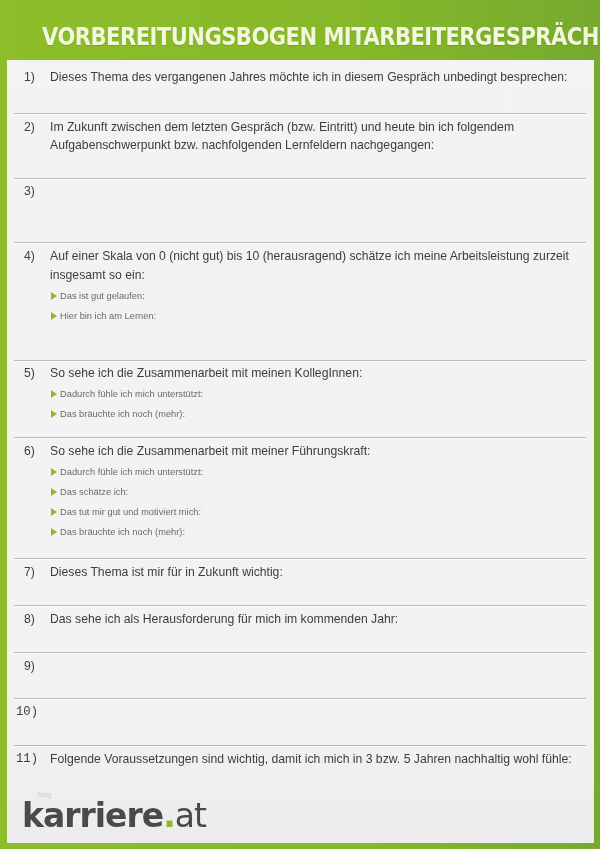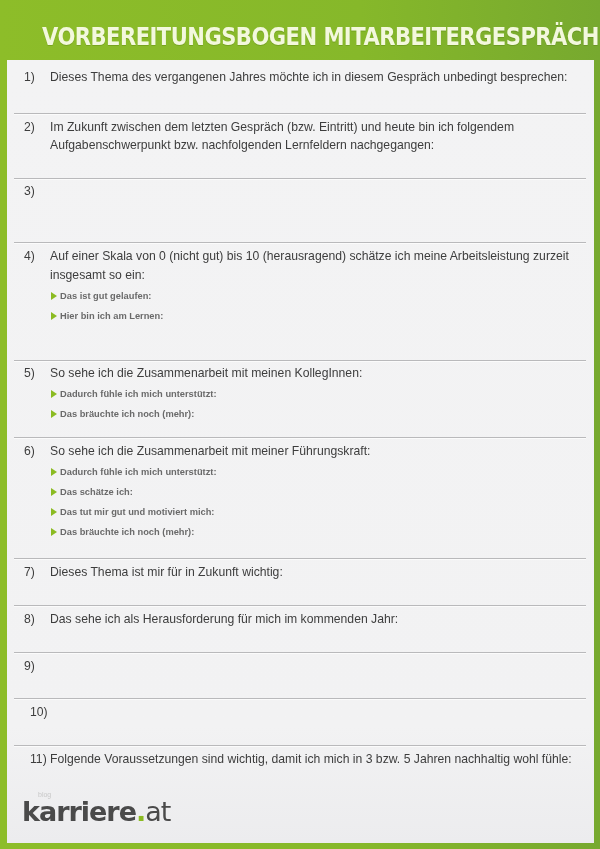--- a/index.html
+++ b/index.html
@@ -31,34 +31,34 @@
       position: absolute; left: 7px; width: 572px; height: 1px;
       background: #b9b9bb; box-shadow: 0 1px 0 #fbfbfb;
     }
     .q {
       position: relative; padding-left: 36px; padding-right: 8px;
       font-size: 12.2px; line-height: 17.5px; color: #3d3d3d;
     }
     .q .num {
       position: absolute; left: 10px; top: 0; width: 26px;
     }
-    .q.wide .num { left: 16px; }
+    .q.wide .num { left: 2px; font-family: Liberation Mono, monospace; }
     .sub {
       position: relative; margin-left: 37px; margin-top: 3px;
-      font-size: 9.3px; line-height: 17.6px; color: #6a6a6a; height: 20px; font-weight: bold;
+      font-size: 9.3px; line-height: 17.6px; color: #6a6a6a; height: 20px;
     }
     .sub .arrow {
       display: inline-block; width: 0; height: 0; vertical-align: -1px;
       border-top: 4px solid transparent; border-bottom: 4px solid transparent;
       border-left: 6px solid #8bbb22; margin-right: 3px;
     }
     .logo {
       position: absolute; left: 22px; top: 796px;
       font-family: "DejaVu Sans", sans-serif; font-weight: bold;
-      font-size: 27px; letter-spacing: -1px; color: #4a4a4a;
+      font-size: 33px; letter-spacing: -1px; color: #4a4a4a;
     }
     .logo .dot { color: #8bbb22; }
     .logo .tld { font-weight: normal; color: #4a4a4a; }
     .blog {
       position: absolute; left: 38px; top: 791px;
       font-size: 7px; color: #c8c8c8;
     }
   </style>
 </head>
 <body>

